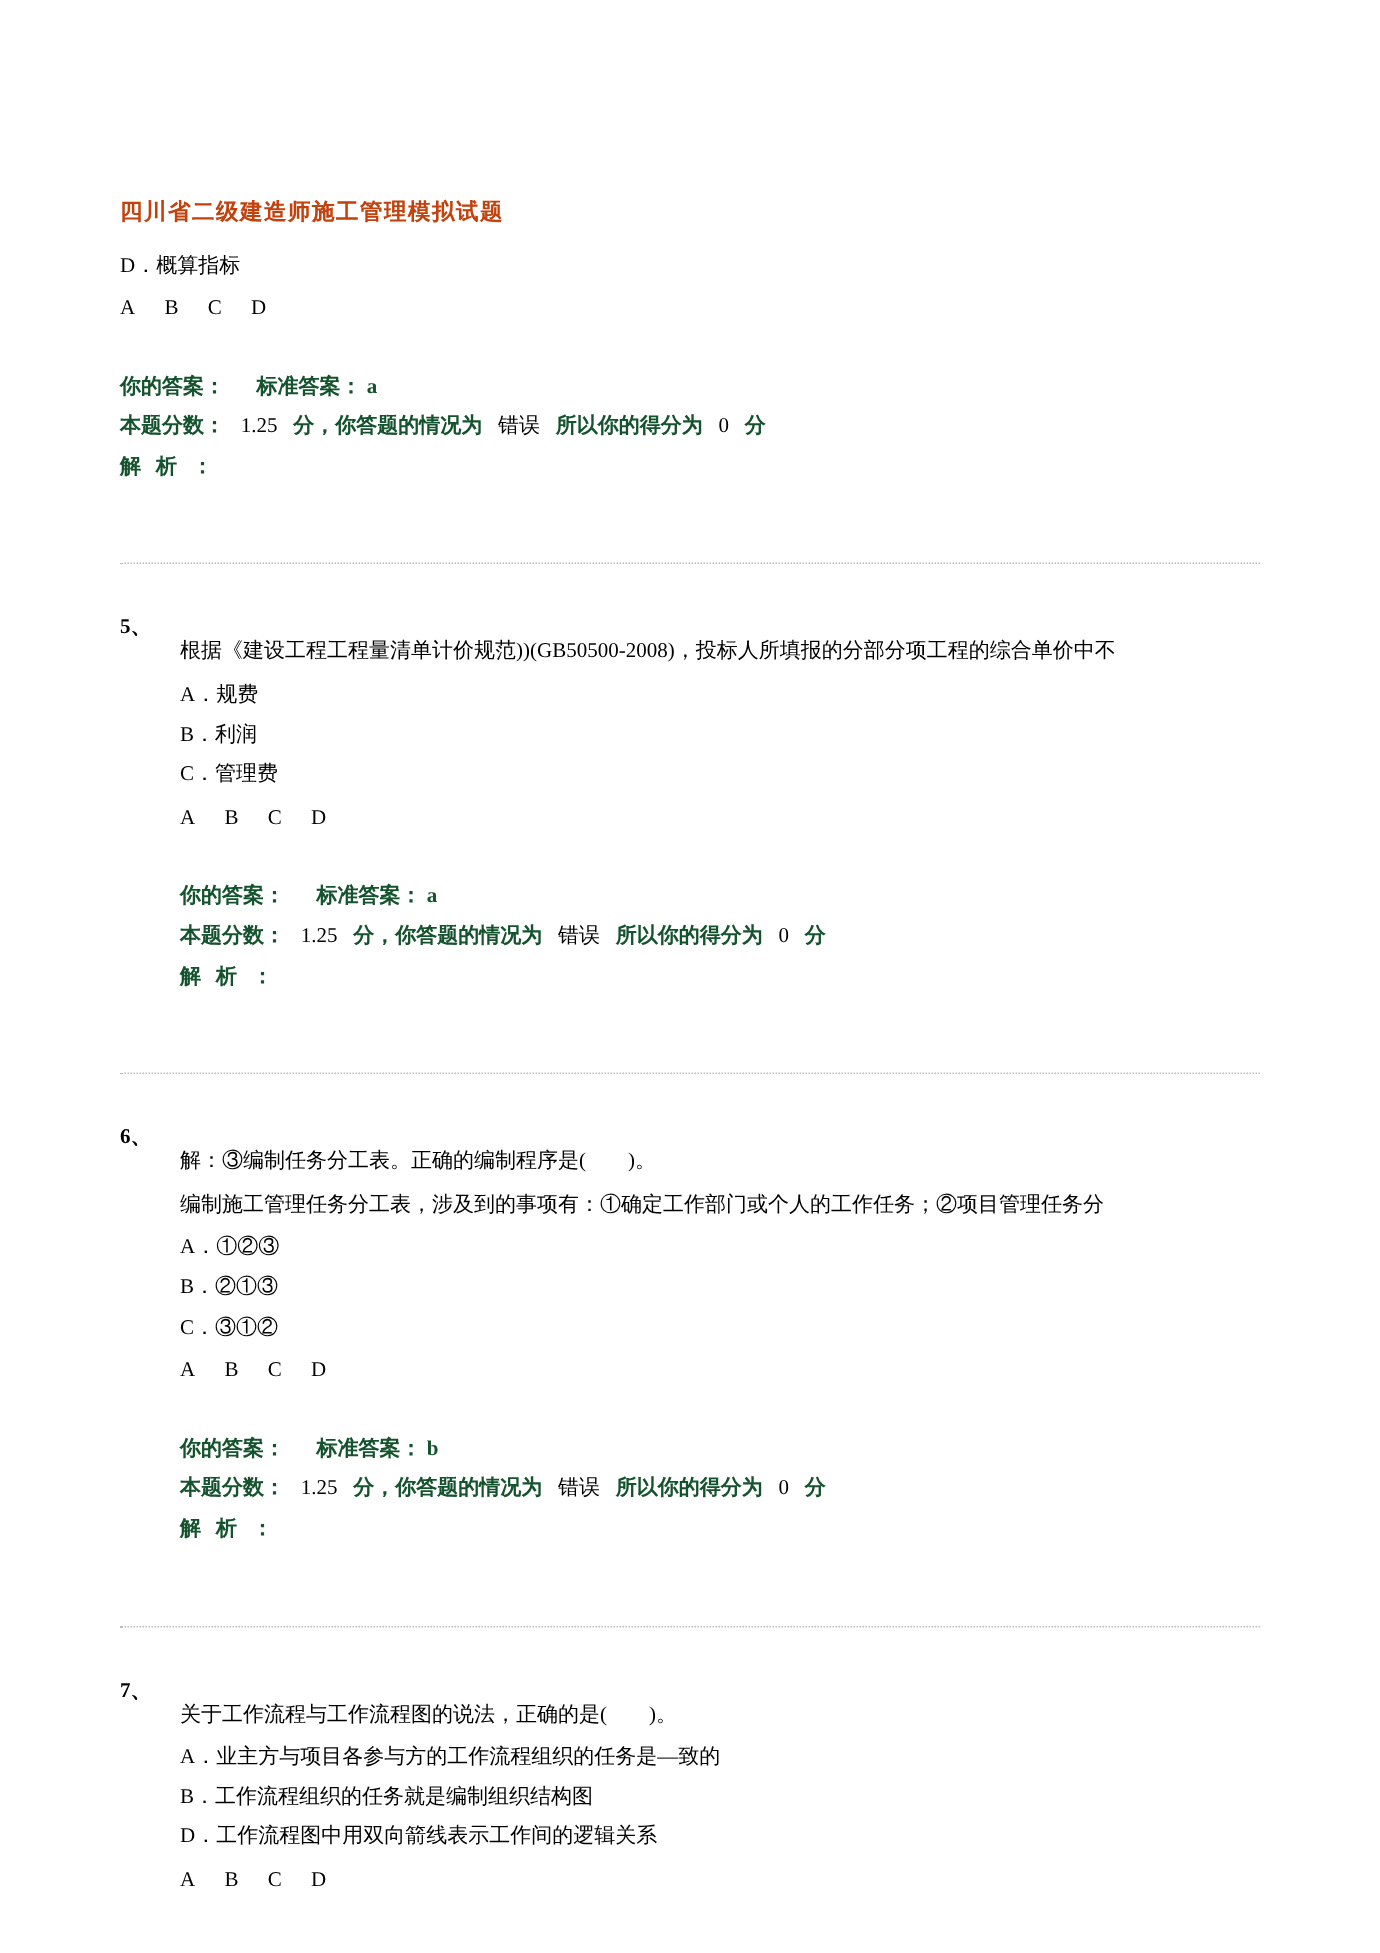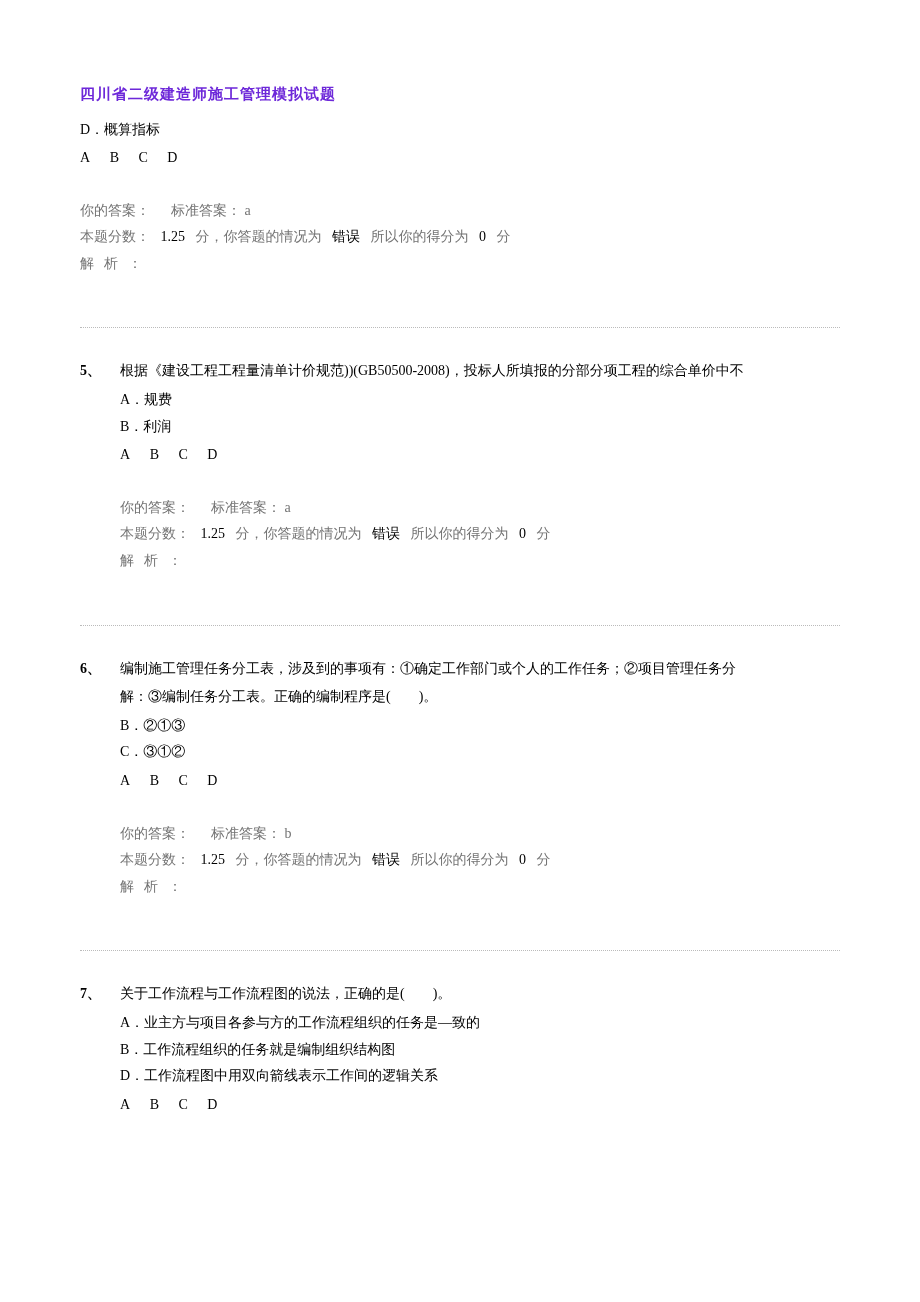--- a/index.html
+++ b/index.html
@@ -10,60 +10,62 @@
     body {
       font-family: "SimSun", "宋体", serif;
       font-size: 14px;
       line-height: 1.9;
       color: #000;
       background: #fff;
       width: 920px;
       padding: 80px 80px 40px 80px;
     }
     .page-title {
-      color: #6d28d9;
+      color: #c2410c;
       font-size: 15px;
       font-weight: bold;
       margin-bottom: 8px;
       letter-spacing: 1px;
+      margin-top: 48px;
     }
     .question-block {
       margin-bottom: 50px;
     }
     .question-row {
       display: flex;
       align-items: flex-start;
     }
     .q-number {
       font-weight: bold;
       width: 40px;
       flex-shrink: 0;
     }
     .q-content {
       flex: 1;
+      margin-top: 16px;
     }
     .q-text {
       margin-bottom: 2px;
     }
     .option {
       margin: 0;
     }
     .choices-row {
       margin-top: 2px;
       letter-spacing: 2px;
     }
     .choices-row span {
       margin-right: 12px;
     }
     .answer-line {
       margin-top: 26px;
     }
     .orange-bold {
-      color: #737373;
-      font-weight: normal;
+      color: #14532d;
+      font-weight: bold;
     }
     .divider {
       border: none;
       border-top: 1px dotted #bbb;
       margin: 14px 0 30px 0;
     }
     .indent-block {
     }
     .analysis {
       letter-spacing: 10px;
@@ -111,20 +113,21 @@
 </div>
 <hr class="divider">
 
 <div class="question-block">
   <div class="question-row">
     <div class="q-number">5、</div>
     <div class="q-content">
       <div class="q-text">根据《建设工程工程量清单计价规范))(GB50500-2008)，投标人所填报的分部分项工程的综合单价中不</div>
       <div class="option">A．规费</div>
       <div class="option">B．利润</div>
+      <div class="option">C．管理费</div>
       <div class="choices-row">
         <span>A</span>
         <span>B</span>
         <span>C</span>
         <span>D</span>
       </div>
       <div class="answer-line">
         <span class="orange-bold">你的答案：</span>
         <span>&nbsp;&nbsp;&nbsp;&nbsp;</span>
         <span class="orange-bold">标准答案：</span>
@@ -150,22 +153,23 @@
       </div>
     </div>
   </div>
 </div>
 <hr class="divider">
 
 <div class="question-block">
   <div class="question-row">
     <div class="q-number">6、</div>
     <div class="q-content">
+      <div class="q-text">解：③编制任务分工表。正确的编制程序是(　　)。</div>
       <div class="q-text">编制施工管理任务分工表，涉及到的事项有：①确定工作部门或个人的工作任务；②项目管理任务分</div>
-      <div class="q-text">解：③编制任务分工表。正确的编制程序是(　　)。</div>
+      <div class="option">A．①②③</div>
       <div class="option">B．②①③</div>
       <div class="option">C．③①②</div>
       <div class="choices-row">
         <span>A</span>
         <span>B</span>
         <span>C</span>
         <span>D</span>
       </div>
       <div class="answer-line">
         <span class="orange-bold">你的答案：</span>

